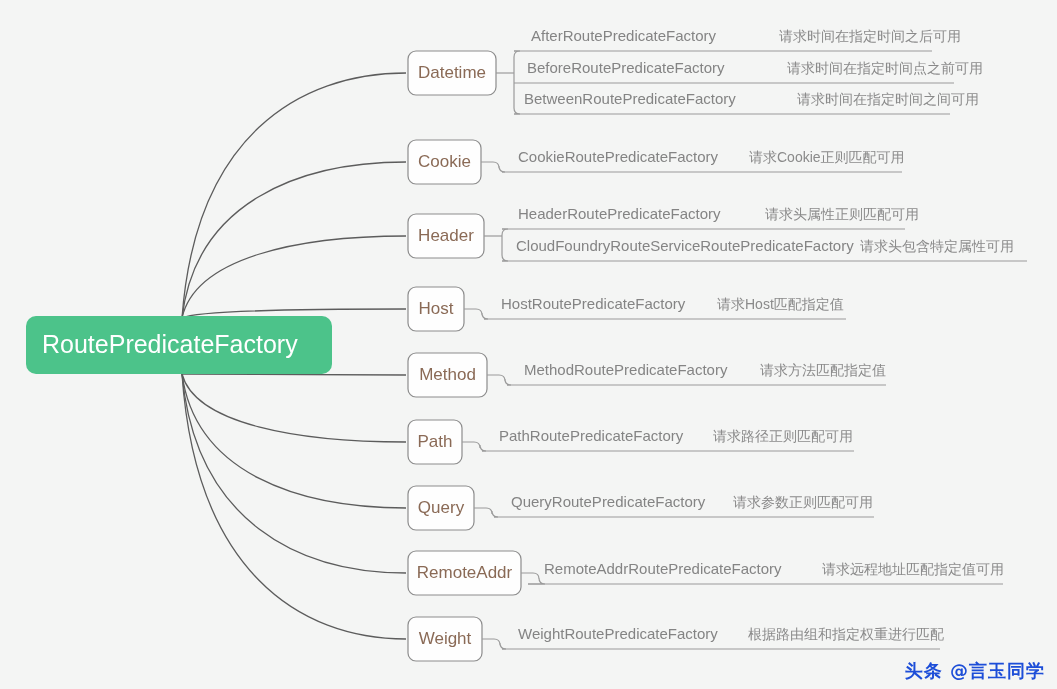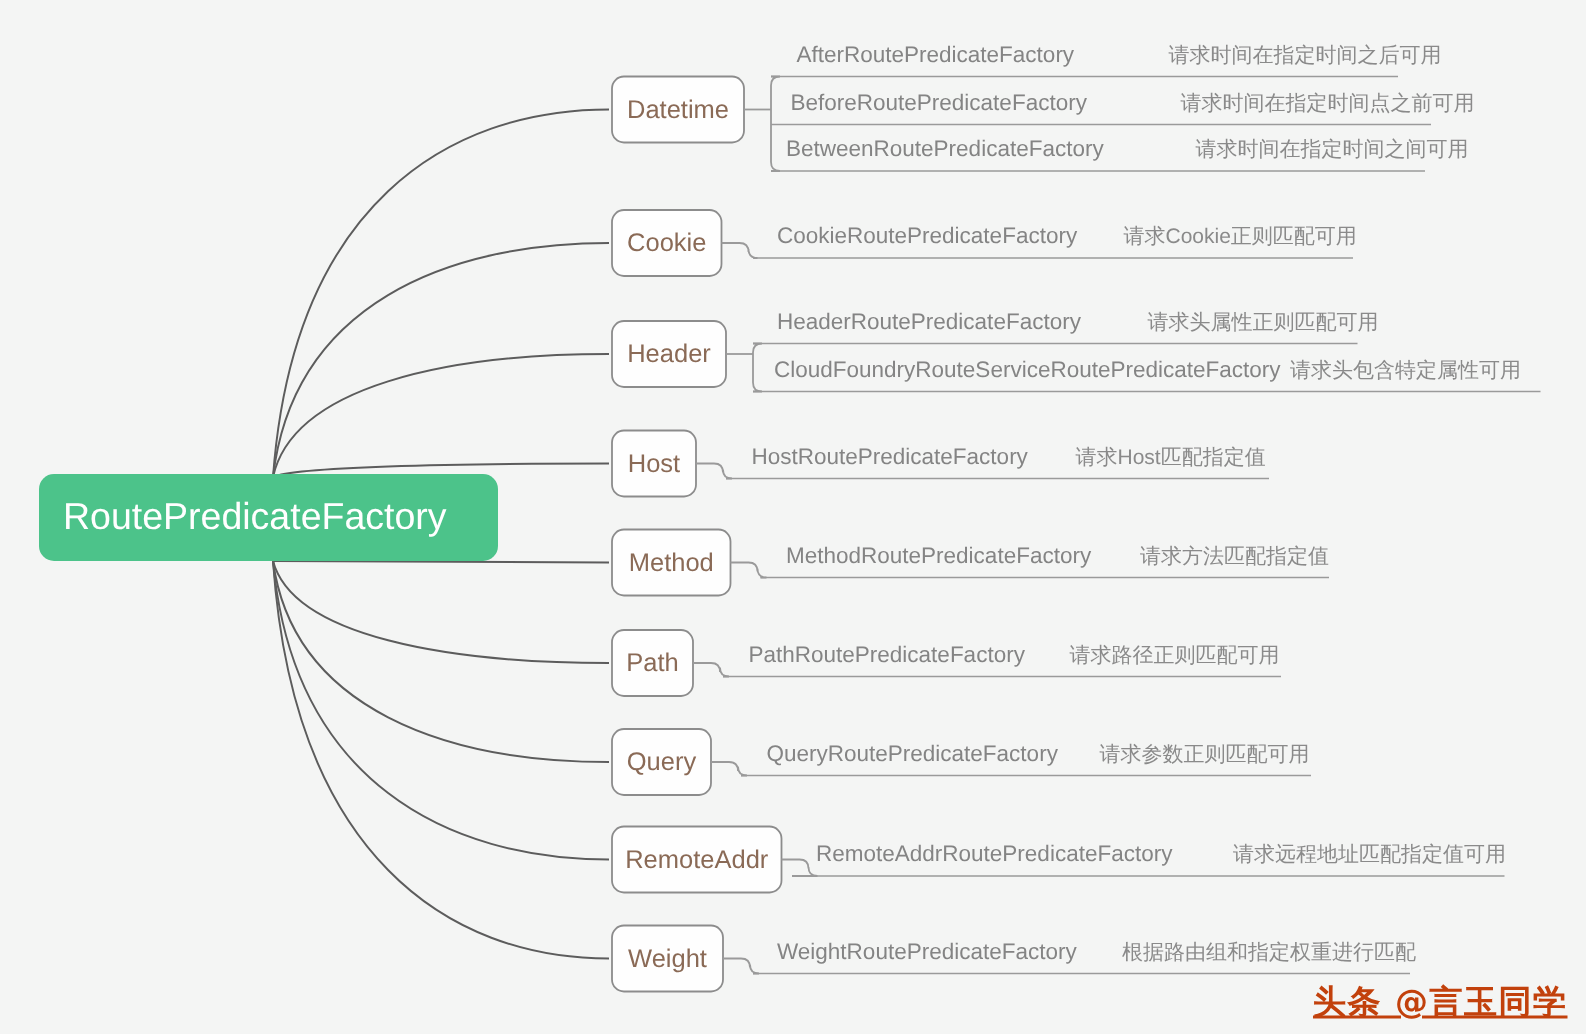--- a/index.html
+++ b/index.html
@@ -62,26 +62,25 @@
     stroke-width: 1.2;
   }
   .root-box {
     fill: #4cc38a;
   }
   .watermark {
     position: absolute;
     right: 12px;
     bottom: 6px;
     font-family: "DejaVu Sans", sans-serif;
-    font-size: 22px;
+    font-size: 18px;
     font-weight: bold;
-    color: #c2410c;
+    color: #1d4ed8;
     letter-spacing: 1px;
     white-space: nowrap;
-    text-decoration: underline;
   }
 </style>
 </head>
 <body>
 
 <div id="stage">
   <svg id="mindmap-svg" viewBox="0 0 1057 689">
     <g id="root-connectors">
         <path d="M 182 318 C 195.44 136.7, 298.48 73, 406 73" class="connector"></path>
         <path d="M 182 318 C 195.44 202.56, 298.48 162, 406 162" class="connector"></path>

